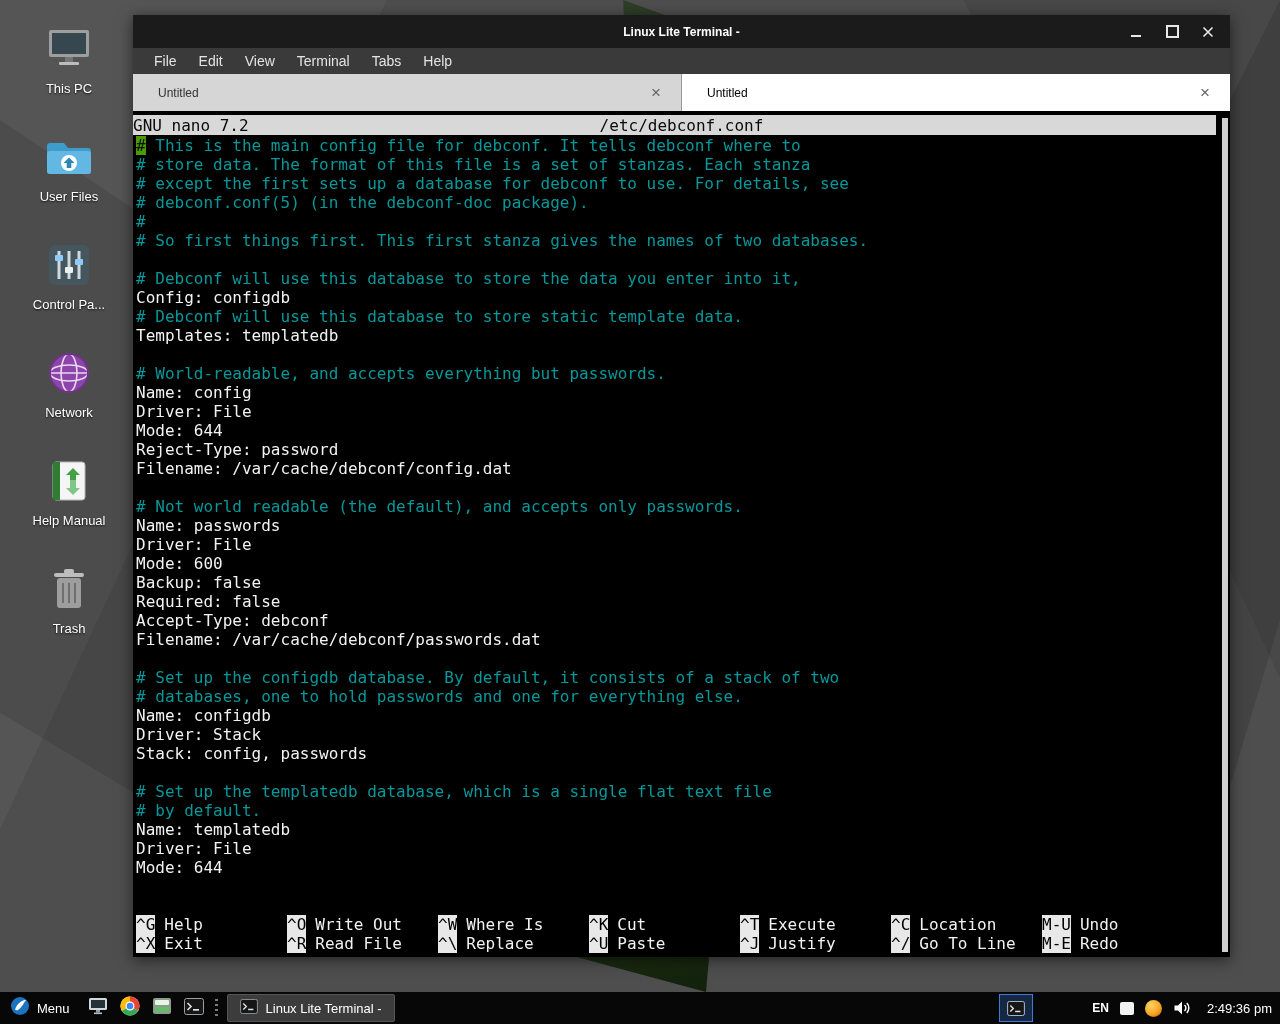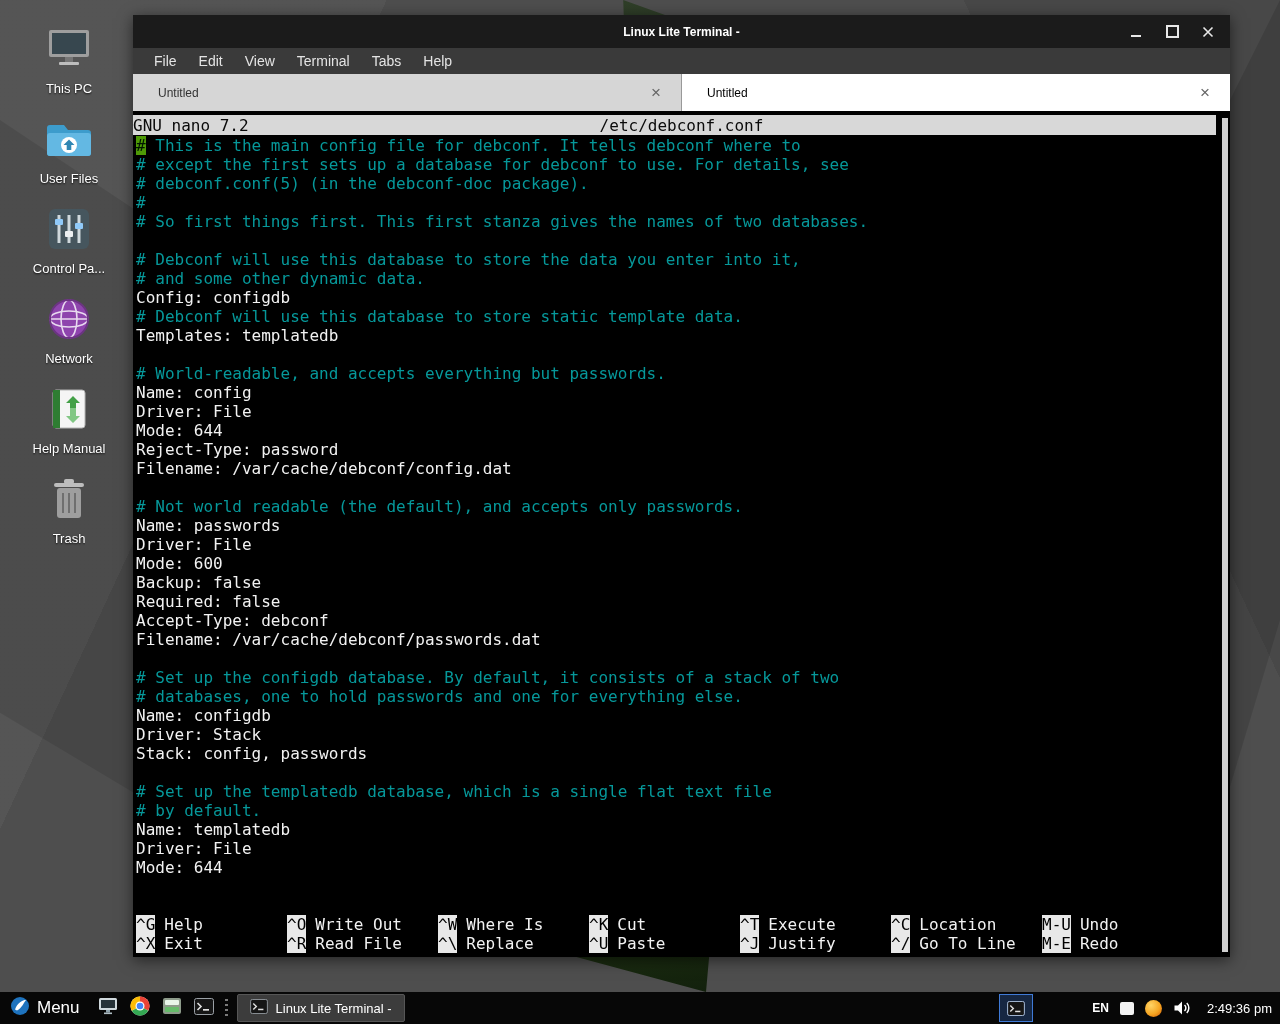--- a/index.html
+++ b/index.html
@@ -14,21 +14,21 @@
   .bg-tri-right{position:absolute;right:0;top:0;width:60px;height:1000px;
     background:rgba(0,0,0,0.12);clip-path:polygon(0 12%,100% 0,100% 62%,0 82%);}
   .bg-swoosh{position:absolute;left:430px;top:0;width:460px;height:992px;
     background:linear-gradient(170deg,#31402a 0%,#152611 40%,#3c5a20 72%,#0d190a 100%);
     clip-path:polygon(42% 0,78% 6%,60% 100%,28% 96%,45% 42%);}
   .bg-shade{position:absolute;inset:0;
     background:linear-gradient(115deg,rgba(255,255,255,0.04) 0 22%,rgba(0,0,0,0) 22%),
                linear-gradient(245deg,rgba(0,0,0,0.08) 0 18%,rgba(0,0,0,0) 18%);}
   
   #desktop-icons{position:absolute;left:6px;top:26px;width:126px;display:flex;
-    flex-direction:column;gap:20px;align-items:center;z-index:2;}
+    flex-direction:column;gap:38px;align-items:center;z-index:2;}
   .desk-icon{display:flex;flex-direction:column;align-items:center;gap:9px;width:124px;cursor:default;}
   .di-img{height:46px;display:flex;align-items:center;justify-content:center;}
   .di-label{color:#fff;font-size:13px;text-shadow:0 1px 2px rgba(0,0,0,.85);
     max-width:122px;white-space:nowrap;overflow:hidden;text-overflow:ellipsis;text-align:center;}
   
   #terminal-window{position:absolute;left:133px;top:15px;width:1097px;height:942px;
     background:#000;z-index:3;box-shadow:0 3px 14px rgba(0,0,0,.55);}
   .titlebar{height:33px;background:#1b1b1b;position:relative;display:flex;align-items:center;justify-content:center;}
   .titlebar .title{color:#fff;font-size:12px;font-weight:bold;}
   .win-controls{position:absolute;right:14px;top:0;height:100%;display:flex;align-items:center;gap:20px;}
@@ -57,21 +57,21 @@
   .nano-shortcuts{position:absolute;left:3px;bottom:4px;display:grid;grid-auto-flow:column;
     grid-template-rows:repeat(2,19px);grid-template-columns:repeat(7,151px);}
   .sc{display:flex;align-items:center;white-space:pre;}
   .sc-key{background:#e8e8e8;color:#000;}
   .sc-label{color:#f2f2f2;margin-left:9px;}
   .term-scrollbar{position:absolute;right:2px;top:3px;bottom:5px;width:6px;background:#cfcfcf;cursor:pointer;}
   
   #taskbar{position:absolute;left:0;bottom:0;width:1280px;height:32px;background:#070707;
     display:flex;align-items:center;z-index:10;}
   .tb-menu{display:flex;align-items:center;gap:7px;padding:0 12px 0 10px;height:100%;cursor:pointer;}
-  .tb-menu-label{color:#fff;font-size:17px;}
+  .tb-menu-label{color:#fff;font-size:13px;}
   .tb-icon-btn{width:32px;height:100%;display:flex;align-items:center;justify-content:center;cursor:pointer;}
   .tb-sep{width:3px;height:18px;margin:0 5px;
     background:repeating-linear-gradient(#7a7a7a 0 2px,transparent 2px 5px);}
   .tb-task{display:flex;align-items:center;gap:8px;height:26px;margin-left:4px;padding:0 12px;
     background:#3c3c3c;border:1px solid #565656;border-radius:2px;cursor:pointer;}
   .tb-task-label{color:#fff;font-size:13px;white-space:nowrap;}
   .tb-right{margin-left:auto;display:flex;align-items:center;gap:11px;padding-right:8px;}
   .tray-win{width:32px;height:26px;border:1px solid #3f7ad6;background:rgba(58,116,204,.30);
     display:flex;align-items:center;justify-content:center;cursor:pointer;margin-right:48px;}
   .tray-lang{color:#fff;font-size:12px;font-weight:bold;cursor:pointer;}
@@ -199,27 +199,27 @@
       <span class="tab-close">×</span>
     </div>
   </div>
   <div class="term-content">
     <div class="nano-header">
       <span class="nh-file">/etc/debconf.conf</span>
       <span class="nh-version">GNU nano 7.2</span>
     </div>
     <div id="nano-lines">
         <div class="tline comment"><span class="cursor">#</span> This is the main config file for debconf. It tells debconf where to</div>
+        <div class="tline comment"># store data. The format of this file is a set of stanzas. Each stanza</div>
         <div class="tline comment"># except the first sets up a database for debconf to use. For details, see</div>
         <div class="tline comment"># debconf.conf(5) (in the debconf-doc package).</div>
         <div class="tline comment">#</div>
         <div class="tline comment"># So first things first. This first stanza gives the names of two databases.</div>
         <div class="tline"> </div>
         <div class="tline comment"># Debconf will use this database to store the data you enter into it,</div>
-        <div class="tline comment"># and some other dynamic data.</div>
         <div class="tline">Config: configdb</div>
         <div class="tline comment"># Debconf will use this database to store static template data.</div>
         <div class="tline">Templates: templatedb</div>
         <div class="tline"> </div>
         <div class="tline comment"># World-readable, and accepts everything but passwords.</div>
         <div class="tline">Name: config</div>
         <div class="tline">Driver: File</div>
         <div class="tline">Mode: 644</div>
         <div class="tline">Reject-Type: password</div>
         <div class="tline">Filename: /var/cache/debconf/config.dat</div>

